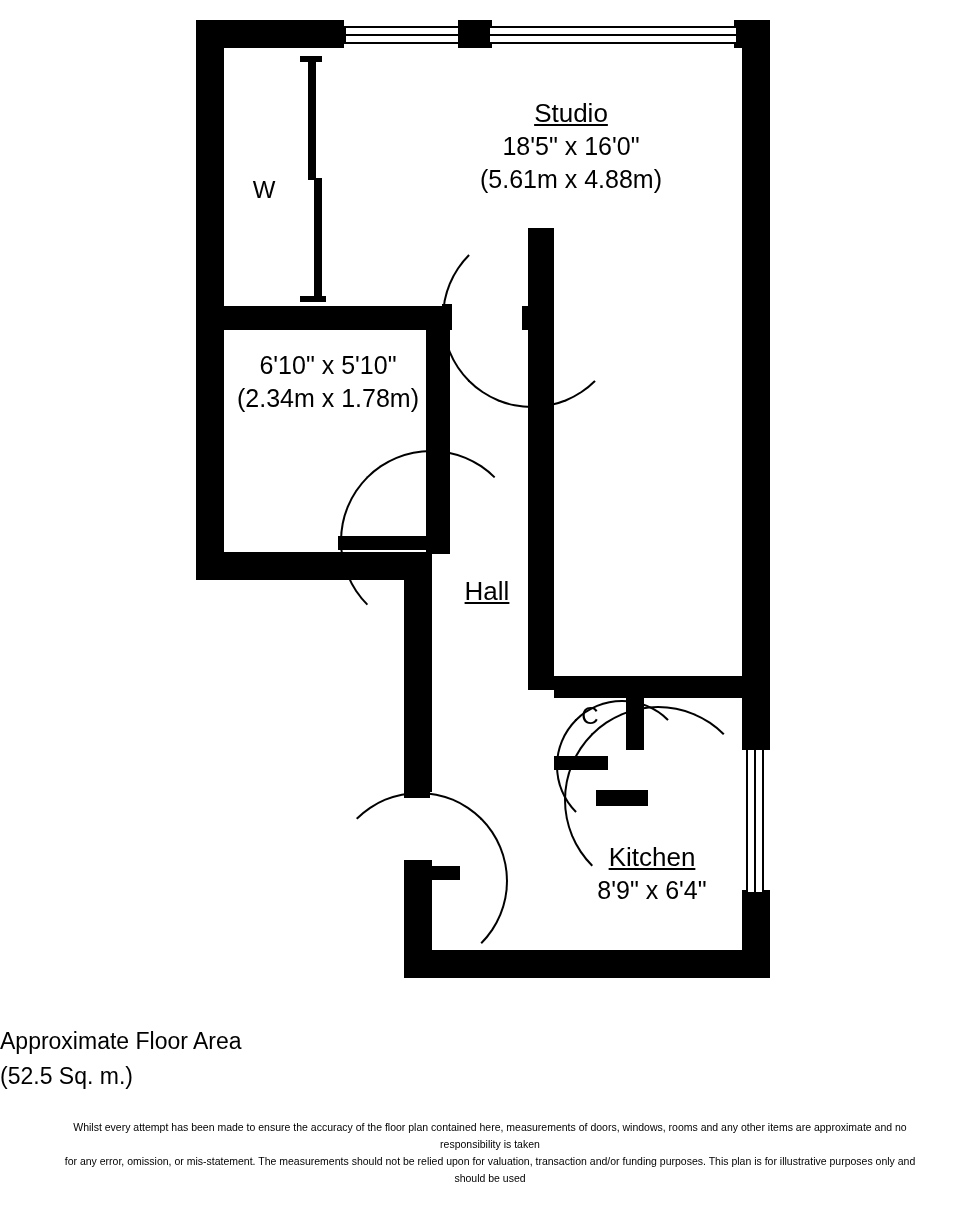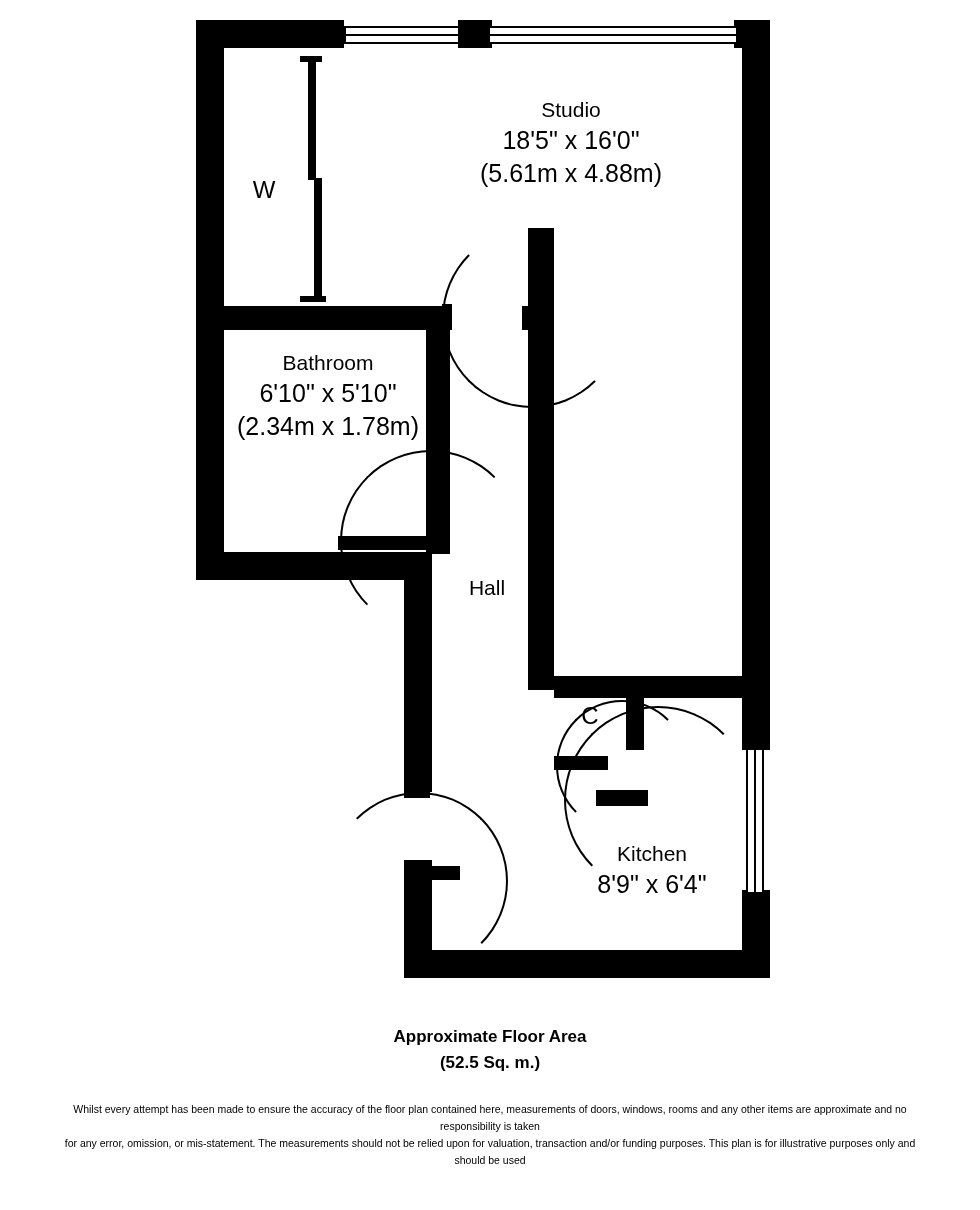--- a/index.html
+++ b/index.html
@@ -49,41 +49,41 @@
   .door-arc.tr { border-left-color: transparent; border-bottom-color: transparent; }
   .door-arc.bl { border-right-color: transparent; border-top-color: transparent; }
 
   .label {
     position: absolute;
     text-align: center;
     line-height: 1.32;
     white-space: nowrap;
   }
   .label .name {
-    font-size: 21px;
+    font-size: 26px;
+    text-decoration: underline;
   }
   .label .dim {
     font-size: 25px;
   }
   .tag {
     position: absolute;
     font-size: 24px;
     text-align: center;
   }
 
   #footer {
     position: absolute;
     left: 0;
     top: 1010px;
     width: 980px;
   }
   .area-block {
-    text-align: center;
-    font-weight: bold;
-    font-size: 17px;
+    font-weight: normal;
+    font-size: 23px;
     line-height: 1.5;
     margin-top: 14px;
   }
   .disclaimer {
     margin: 26px auto 0 auto;
     width: 860px;
     text-align: center;
     font-size: 10.5px;
     line-height: 1.62;
     color: #000000;
@@ -159,21 +159,20 @@
 
   <div class="door-arc tr" style="left:330px; top:792px; width:174px; height:174px;"></div>
 
   <div class="label" style="left:406px; top:96px; width:330px;">
     <div class="name">Studio</div>
     <div class="dim">18'5" x 16'0"</div>
     <div class="dim">(5.61m x 4.88m)</div>
   </div>
 
   <div class="label" style="left:174px; top:349px; width:308px;">
-    <div class="name">Bathroom</div>
     <div class="dim">6'10" x 5'10"</div>
     <div class="dim">(2.34m x 1.78m)</div>
   </div>
 
   <div class="label" style="left:406px; top:574px; width:162px;">
     <div class="name">Hall</div>
   </div>
 
   <div class="label" style="left:498px; top:840px; width:308px;">
     <div class="name">Kitchen</div>

